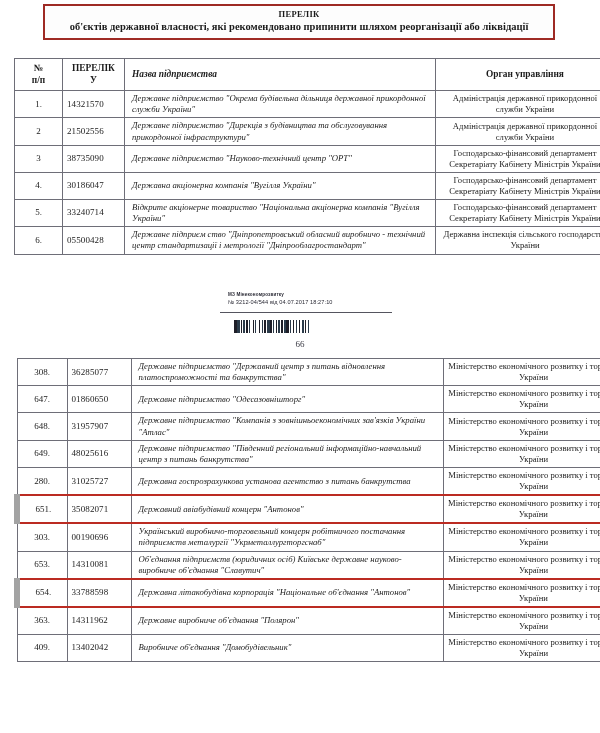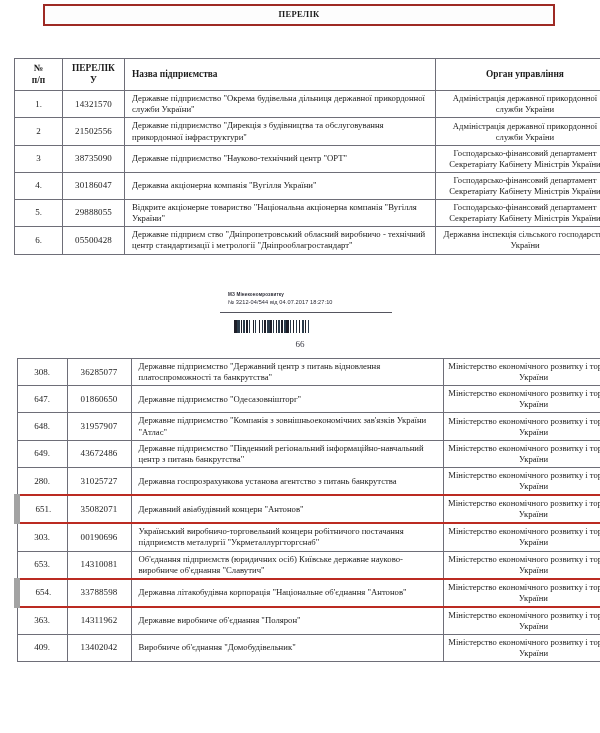--- a/index.html
+++ b/index.html
@@ -61,22 +61,22 @@
     line-height: 11.2px;
   }
   .doc-table th {
     font-weight: bold;
     text-align: center;
     font-size: 9.4px;
     line-height: 11.5px;
     padding: 4px 3px;
   }
   .col-num   { width: 41px;  text-align: center; }
-  .col-code  { width: 55px;  text-align: center; }
-  .col-name  { width: 300px; text-align: left; }
+  .col-code  { width: 55px;  text-align: left; }
+  .col-name  { width: 300px; text-align: left; font-style: italic; }
   .col-organ { width: 172px; text-align: center; }
 
   th.col-name { text-align: left; padding-left: 7px; }
 
   td.col-num  { font-size: 9px; }
   td.col-code { font-size: 9px; letter-spacing: .1px; }
   td.col-name { padding-left: 7px; }
   td.col-organ { font-size: 8.6px; line-height: 11px; }
 
   
@@ -142,20 +142,21 @@
     text-align: center;
     font-size: 9px;
     color: #3a3a44;
   }
 </style>
 </head>
 <body>
 
 <div id="title-box">
   <div class="t-main">ПЕРЕЛІК</div>
+  <div class="t-sub">об'єктів державної  власності, які рекомендовано припинити шляхом реорганізації або ліквідації</div>
 </div>
 
 <table class="doc-table" id="table-top">
   <thead>
     <tr>
       <th class="col-num">
         <span>№</span><br>
         <span>п/п</span>
       </th>
       <th class="col-code">
@@ -186,21 +187,21 @@
         <td class="col-organ">Господарсько-фінансовий департамент Секретаріату Кабінету Міністрів України</td>
       </tr>
       <tr>
         <td class="col-num">4.</td>
         <td class="col-code">30186047</td>
         <td class="col-name">Державна акціонерна компанія "Вугілля України"</td>
         <td class="col-organ">Господарсько-фінансовий департамент Секретаріату Кабінету Міністрів України</td>
       </tr>
       <tr>
         <td class="col-num">5.</td>
-        <td class="col-code">29888055</td>
+        <td class="col-code">33240714</td>
         <td class="col-name">Відкрите акціонерне товариство "Національна акціонерна компанія "Вугілля України"</td>
         <td class="col-organ">Господарсько-фінансовий департамент Секретаріату Кабінету Міністрів України</td>
       </tr>
       <tr>
         <td class="col-num">6.</td>
         <td class="col-code">05500428</td>
         <td class="col-name">Державне підприєм ство "Дніпропетровський обласний виробничо - технічний центр стандартизації і метрології "Дніпрооблагростандарт"</td>
         <td class="col-organ">Державна інспекція сільського господарства України</td>
       </tr>
     </tbody>
@@ -284,21 +285,21 @@
         <td class="col-organ">Міністерство економічного розвитку і торгівлі України</td>
       </tr>
       <tr>
         <td class="col-num">648.</td>
         <td class="col-code">31957907</td>
         <td class="col-name">Державне підприємство "Компанія з зовнішньоекономічних зав'язків України "Атлас"</td>
         <td class="col-organ">Міністерство економічного розвитку і торгівлі України</td>
       </tr>
       <tr>
         <td class="col-num">649.</td>
-        <td class="col-code">43672486</td>
+        <td class="col-code">48025616</td>
         <td class="col-name">Державне підприємство "Південний регіональний інформаційно-навчальний центр з питань банкрутства"</td>
         <td class="col-organ">Міністерство економічного розвитку і торгівлі України</td>
       </tr>
       <tr>
         <td class="col-num">280.</td>
         <td class="col-code">31025727</td>
         <td class="col-name">Державна госпрозрахункова установа агентство з питань банкрутства</td>
         <td class="col-organ">Міністерство економічного розвитку і торгівлі України</td>
       </tr>
       <tr class="flagged">

